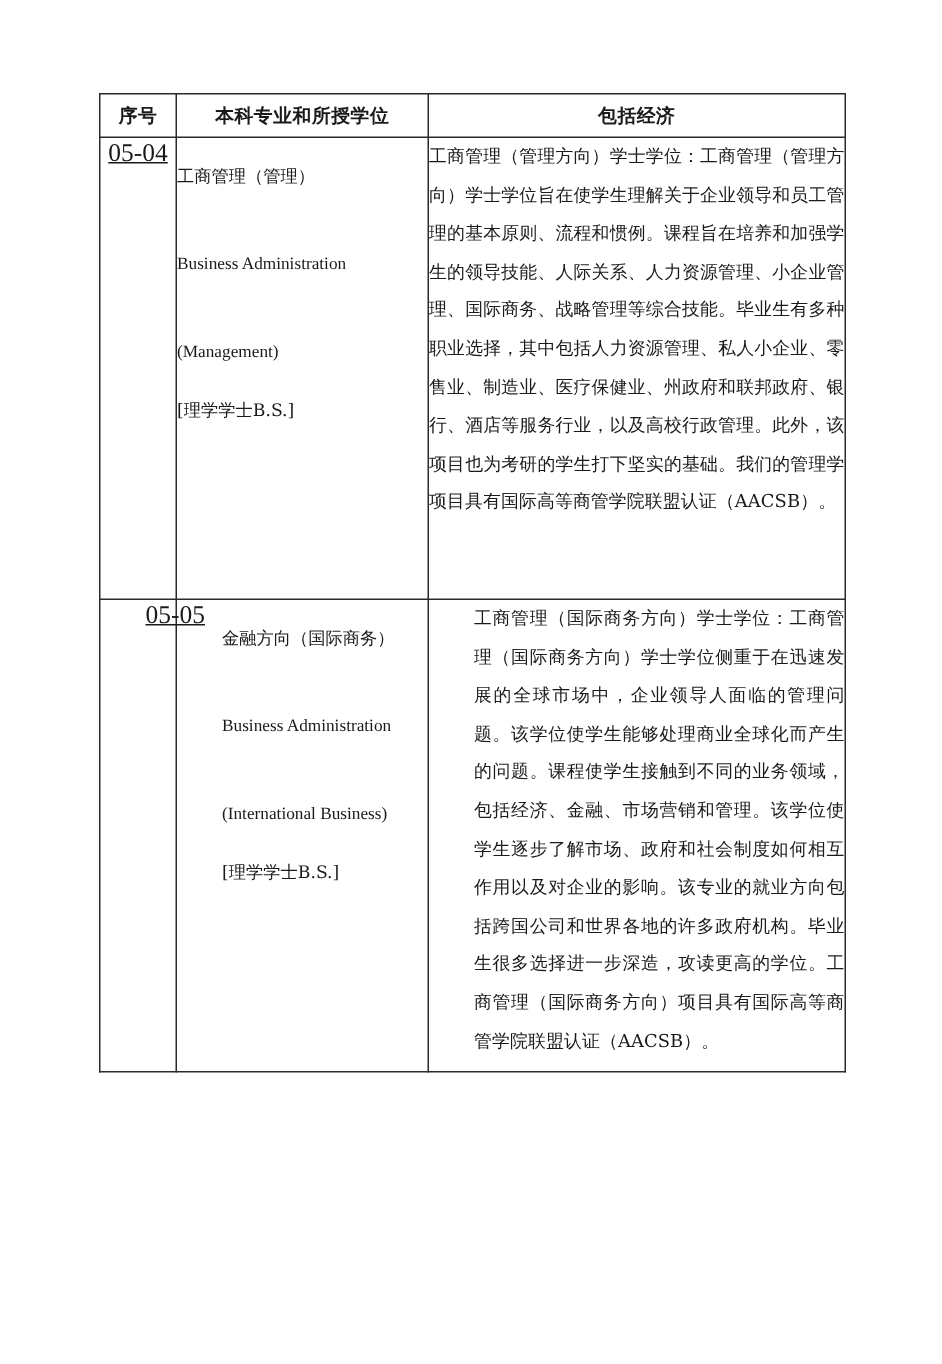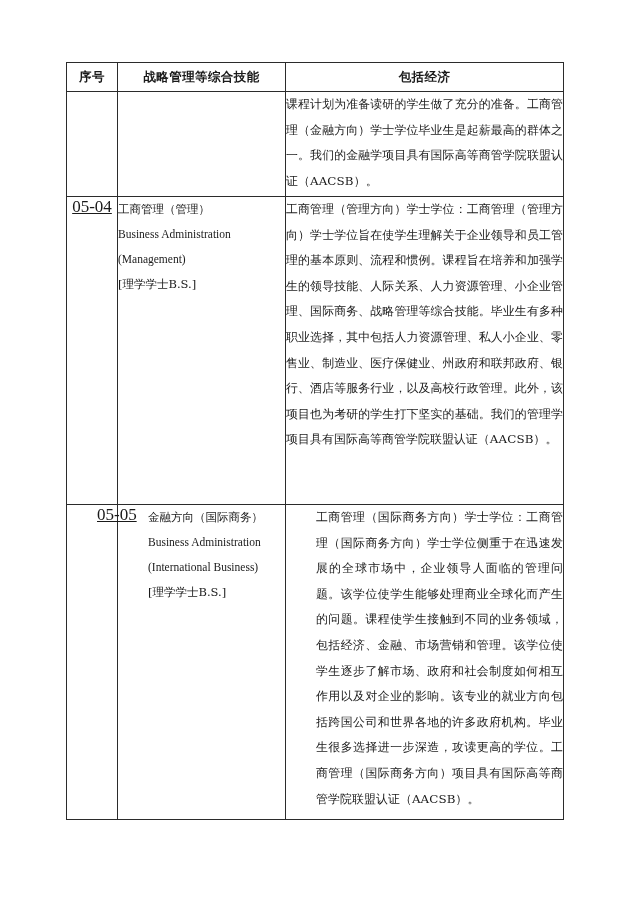--- a/index.html
+++ b/index.html
@@ -71,23 +71,25 @@
     vertical-align: middle;
     padding: 6px 3px 6px 6px;
   }
   .cell-major .line {
     font-size: 11.5px;
     line-height: 25px;
     white-space: nowrap;
   }
   .cell-major .line.cn {
     font-family: "DejaVu Serif", "Liberation Serif", serif;
+    margin-top: 13px;
   }
   .cell-major .line.en {
     font-family: "Liberation Serif", "DejaVu Serif", serif;
+    margin-top: 34px;
   }
 
   
   .cell-goal {
     padding: 1px 2px 2px 3px;
   }
   .cell-goal p {
     margin: 0;
     font-size: 11.9px;
     line-height: 25.6px;
@@ -122,32 +124,25 @@
 
   <table class="curriculum-table">
     <colgroup>
       <col class="c-no">
       <col class="c-major">
       <col class="c-goal">
     </colgroup>
     <thead>
       <tr class="hdr">
         <th>序号</th>
-        <th>战略管理等综合技能</th>
+        <th>本科专业和所授学位</th>
         <th>包括经济</th>
       </tr>
     </thead>
     <tbody>
-      <tr class="row-cont">
-        <td class="cell-no"></td>
-        <td class="cell-major"></td>
-        <td class="cell-goal">
-          <p>课程计划为准备读研的学生做了充分的准备。工商管理（金融方向）学士学位毕业生是起薪最高的群体之一。我们的金融学项目具有国际高等商管学院联盟认证（AACSB）。</p>
-        </td>
-      </tr>
 
       <tr class="row-0504">
         <td class="cell-no">05-04</td>
         <td class="cell-major">
           <div class="line cn">工商管理（管理）</div>
           <div class="line en">Business Administration</div>
           <div class="line en">(Management)</div>
           <div class="line cn">[理学学士B.S.]</div>
         </td>
         <td class="cell-goal">

